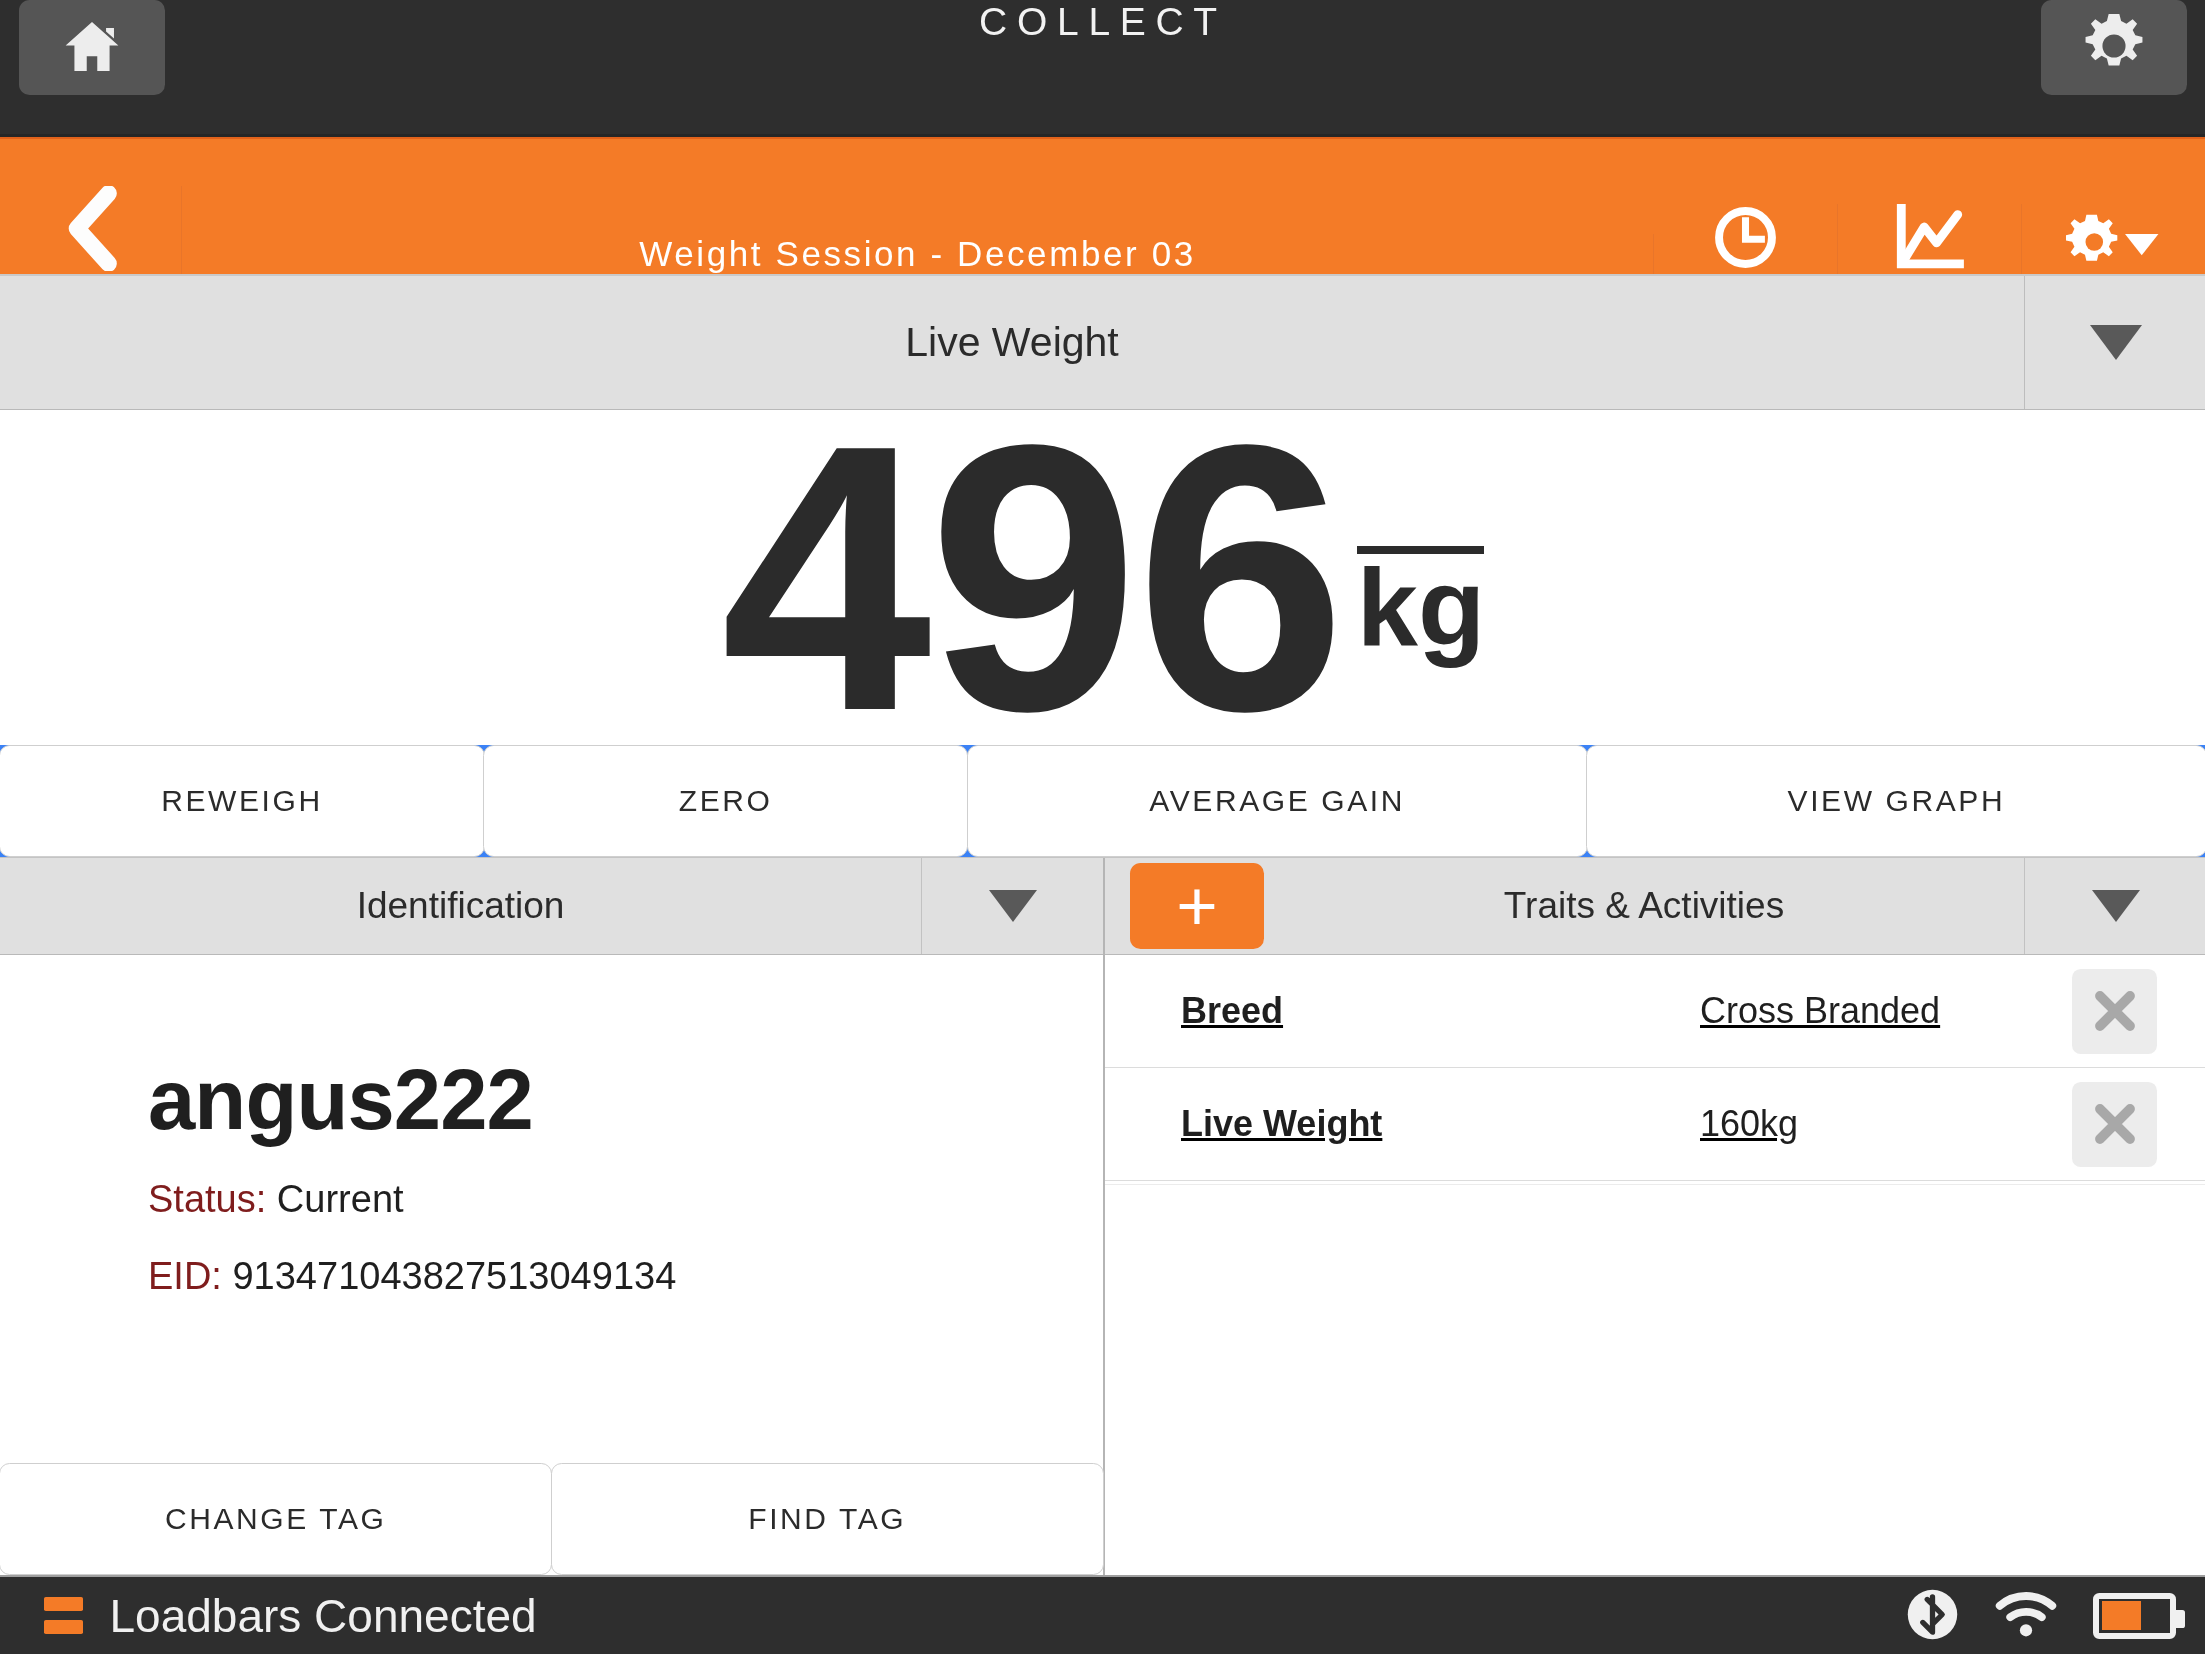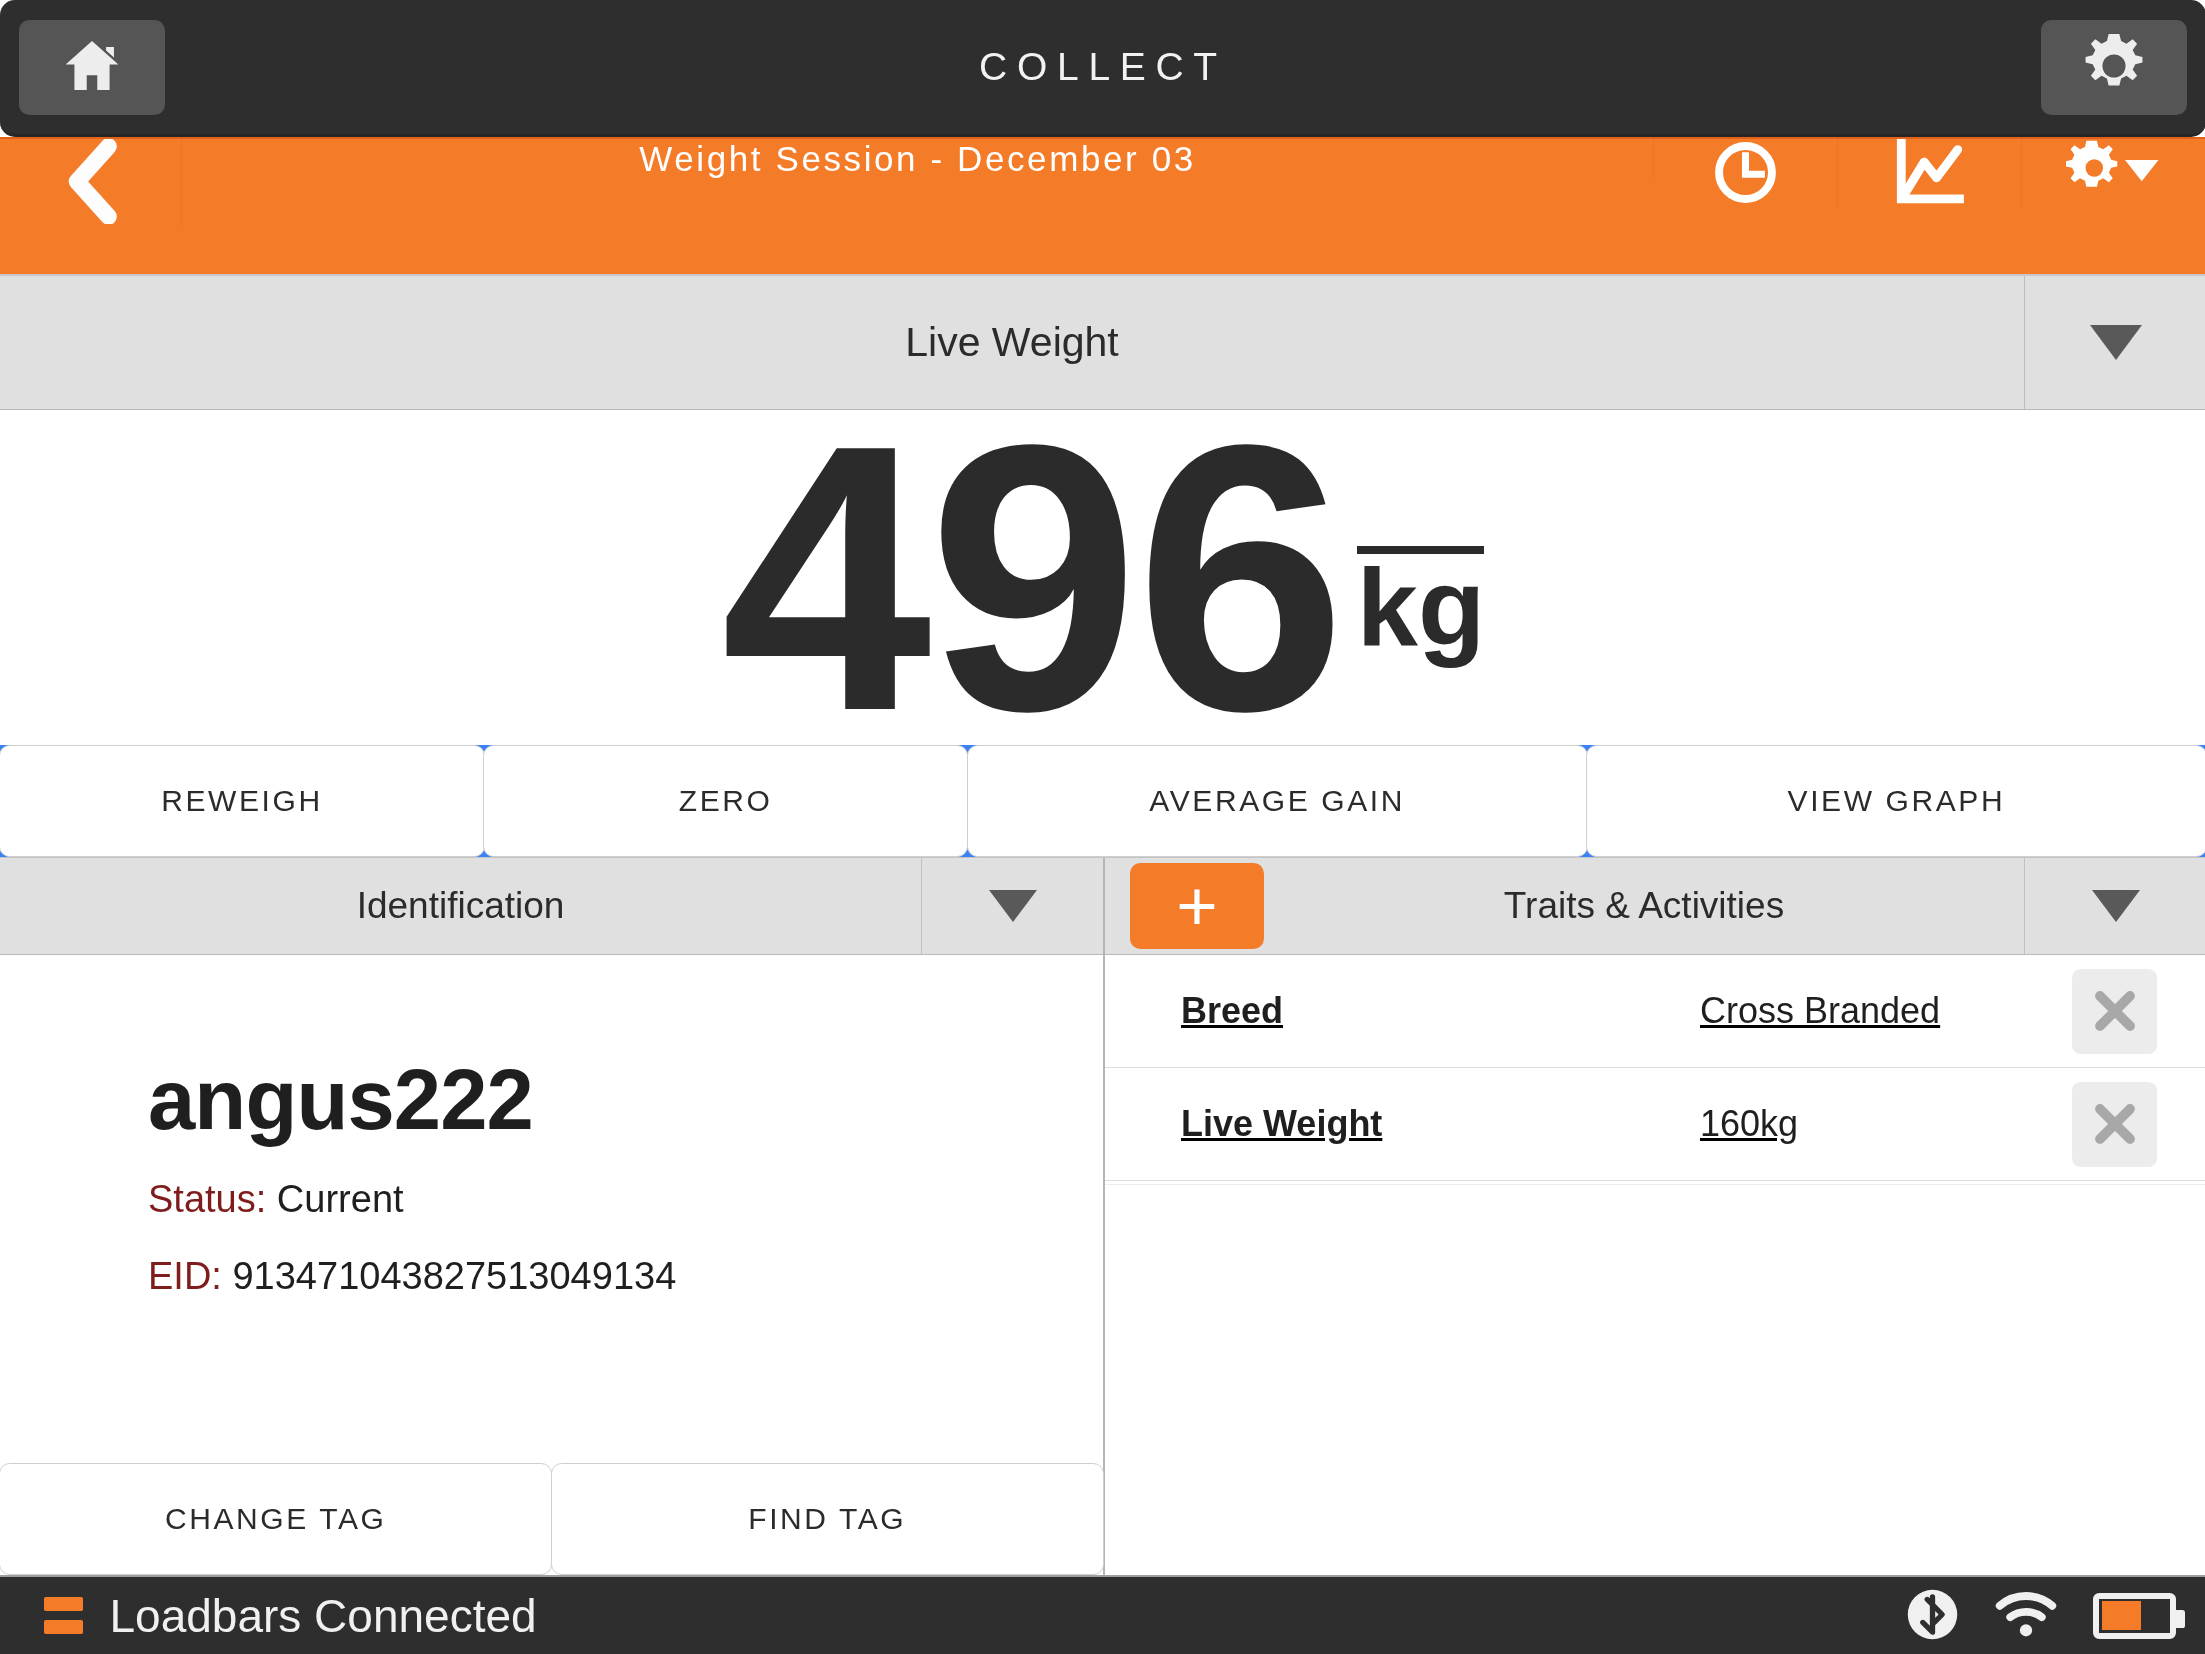--- a/index.html
+++ b/index.html
@@ -15,23 +15,22 @@
     display: flex; flex-direction: column;
     background: #ffffff;
   }
 
   
   .topbar {
     height: 137px;
     background: #2e2e2e;
     position: relative;
     flex: 0 0 auto;
-    display: flex; align-items: center;
+    display: flex; 
     border-bottom: 3.5px solid #262626;
-    border-radius: 15px;
   }
   .topbar-title {
     position: absolute; left: 0; right: 0;
     text-align: center;
     color: #f2f2f2;
     font-size: 39px;
     letter-spacing: 9.7px;
     font-weight: 400;
   }
   .tb-btn {
@@ -41,21 +40,21 @@
     display: flex; align-items: center; justify-content: center;
     position: relative; z-index: 2;
   }
   .tb-btn.left { margin-left: 19.4px; }
   .tb-btn.right { margin-left: auto; margin-right: 19.4px; }
 
   
   .sessionbar {
     height: 139px;
     background: #f47b27;
-    display: flex; align-items: flex-start;
+    display: flex; align-items: flex-end;
     flex: 0 0 auto;
     border-top: 2.6px solid #e2621b;
     border-bottom: 2.6px solid #c9c9c9;
   }
   .sess-back {
     width: 182px;
     display: flex; align-items: center; justify-content: center;
     border-right: 1.8px solid #e8752a;
   }
   .sess-title {

